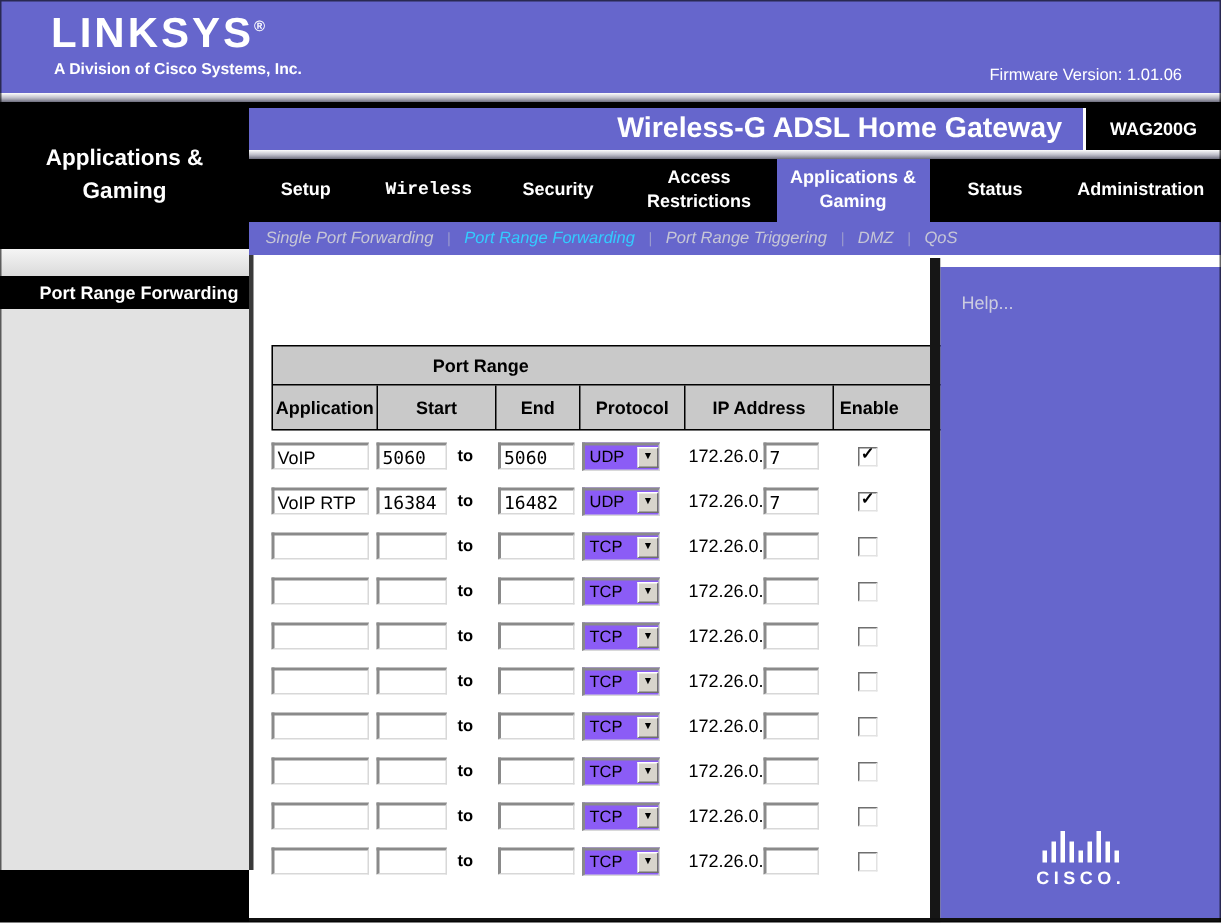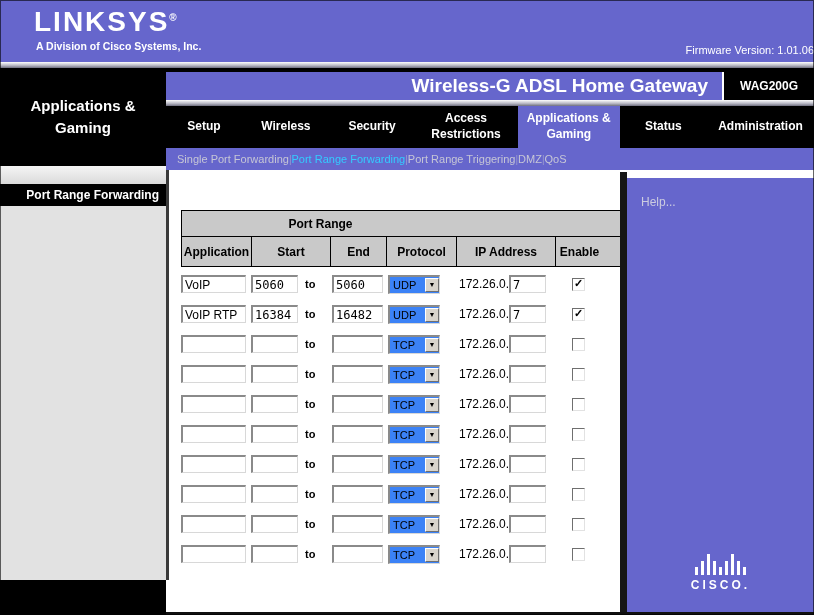--- a/index.html
+++ b/index.html
@@ -5,21 +5,21 @@
   html,body{margin:0;padding:0;background:#555;}
   .page{position:relative;width:814px;height:615px;background:#fff;overflow:hidden;
         font-family:"Liberation Sans",sans-serif;margin:0 auto;}
   .page::after{content:"";position:absolute;inset:0;border:1px solid rgba(0,0,0,.6);pointer-events:none;}
 
   
   .top-header{position:absolute;left:0;top:0;width:100%;height:62px;background:var(--accent);}
   .linksys{position:absolute;left:34px;top:6px;color:#fff;font-size:28px;font-weight:bold;letter-spacing:2px;}
   .linksys .reg{font-size:10px;vertical-align:super;letter-spacing:0;}
   .tagline{position:absolute;left:36px;top:40px;color:#fff;font-size:10.5px;font-weight:bold;}
-  .firmware{position:absolute;right:0;top:44px;color:#fff;font-size:11px;}
+  .firmware{position:absolute;right:26px;top:44px;color:#fff;font-size:11px;}
   .rule{height:6px;background:linear-gradient(180deg,#fdfdfd,#bcbcc8 55%,#6e6e7e);}
   .rule-top{position:absolute;left:0;top:62px;width:100%;}
   .rule-mid{position:absolute;left:166px;top:100px;width:648px;}
 
   
   .left-title-box{position:absolute;left:0;top:68px;width:166px;height:98px;background:#000;color:#fff;
         display:flex;align-items:center;justify-content:center;text-align:center;
         font-size:15px;font-weight:bold;line-height:1.5;padding:0 14px;box-sizing:border-box;}
   .left-gray-strip{position:absolute;left:0;top:166px;width:166px;height:18px;
         background:linear-gradient(180deg,#f5f5f5,#dadada);}
@@ -34,47 +34,47 @@
   .title-row{position:absolute;left:166px;top:72px;width:648px;height:28px;display:flex;}
   .device-name{flex:1;background:var(--accent);color:#fff;font-weight:bold;font-size:19px;
         display:flex;align-items:center;justify-content:flex-end;padding-right:14px;}
   .model-box{width:90px;background:#000;border-left:2px solid #fff;color:#fff;font-weight:bold;font-size:12px;
         display:flex;align-items:center;justify-content:center;}
   .tab-bar{position:absolute;left:166px;top:106px;width:648px;height:42px;background:#000;display:flex;}
   .tab{display:flex;align-items:center;justify-content:center;text-align:center;color:#fff;
         font-size:12px;font-weight:bold;line-height:1.3;cursor:pointer;box-sizing:border-box;padding:0 4px;}
   .tab.active{background:var(--accent);}
   .subnav{position:absolute;left:166px;top:148px;width:648px;height:22px;background:var(--accent);
-        display:flex;align-items:center;gap:0;padding-left:11px;box-sizing:border-box;font-size:11px;}
+        display:flex;align-items:center;gap:9px;padding-left:11px;box-sizing:border-box;font-size:11px;font-style:italic;}
   .subnav-item{color:#C6C6D6;cursor:pointer;white-space:nowrap;}
   .subnav-item.active{color:var(--cyan);}
   .subnav-sep{color:#9a9ace;font-size:10px;}
 
   
   .content{position:absolute;left:166px;top:170px;width:454px;height:410px;background:#fff;
         border-left:3px solid #3a3a3a;box-sizing:border-box;}
-  .hdr-block{margin-left:12px;margin-top:40px;width:488px;border:1px solid #000;
+  .hdr-block{margin-left:12px;margin-top:60px;width:488px;border:1px solid #000;
         background:var(--hdrgray);box-sizing:border-box;}
   .group-row{height:25px;border-bottom:1px solid #000;display:flex;align-items:center;}
   .group-label{width:277px;text-align:center;font-weight:bold;font-size:12px;color:#000;}
   .col-row{display:grid;grid-template-columns:70px 79px 56px 70px 99px 47px;}
   .col-cell{height:29px;display:flex;align-items:center;justify-content:center;text-align:center;
         font-weight:bold;font-size:12px;color:#000;border-right:1px solid #000;}
   .col-cell:last-child{border-right:none;}
   .rows{margin-left:12px;width:423px;margin-top:2px;}
   .data-row{display:grid;grid-template-columns:70px 79px 56px 70px 99px 47px;height:30px;align-items:center;}
   .cell{display:flex;align-items:center;}
   .tin{height:15px;background:#fff;border:solid;border-width:2px 1px 1px 2px;
         border-color:#8a8a8a #d8d8d8 #d8d8d8 #8a8a8a;font-size:12px;padding:0 2px;outline:none;box-sizing:content-box;}
   .app-input{width:58px;font-family:"Liberation Sans",sans-serif;}
   .num{font-family:"DejaVu Sans Mono",monospace;}
   .start-input{width:40px;}
   .end-input{width:44px;margin-left:2px;}
   .to-label{font-size:11px;font-weight:bold;margin-left:7px;color:#000;}
-  .select{width:52px;height:19px;background:#3b82f6;border:solid;border-width:2px 1px 1px 2px;
+  .select{width:52px;height:19px;background:#8b5cf6;border:solid;border-width:2px 1px 1px 2px;
         border-color:#8a8a8a #d8d8d8 #d8d8d8 #8a8a8a;display:flex;align-items:center;
         box-sizing:border-box;margin-left:2px;cursor:pointer;}
   .sel-text{font-size:11px;padding-left:3px;flex:1;color:#000;}
   .sel-btn{width:14px;height:14px;background:#d8d4cc;border:1px solid;
         border-color:#fff #6f6f6f #6f6f6f #fff;display:flex;align-items:center;justify-content:center;box-sizing:border-box;}
   .arrow{font-size:7px;line-height:1;color:#000;}
   .ip-cell{padding-left:3px;}
   .ip-prefix{font-size:12px;color:#000;}
   .ip-input{width:30px;}
   .enable-cell{justify-content:center;}
@@ -125,21 +125,21 @@
   <div class="black-strip"></div>
   <div class="title-row">
     <div class="device-name">Wireless-G ADSL Home Gateway</div>
     <div class="model-box">WAG200G</div>
   </div>
   <div class="rule rule-mid"></div>
   <div class="tab-bar">
       <div class="tab" style="flex-basis: 11.7%;">
         <span class="tab-label">Setup</span>
       </div>
-      <div class="tab" style="flex-basis: 13.6%;">
+      <div class="tab" style="flex-basis: 13.6%; font-family: Liberation Mono, monospace;">
         <span class="tab-label">Wireless</span>
       </div>
       <div class="tab" style="flex-basis: 13%;">
         <span class="tab-label">Security</span>
       </div>
       <div class="tab" style="flex-basis: 16%;">
         <span class="tab-label">Access Restrictions</span>
       </div>
       <div class="tab active" style="flex-basis: 15.7%;">
         <span class="tab-label">Applications &amp; Gaming</span>

